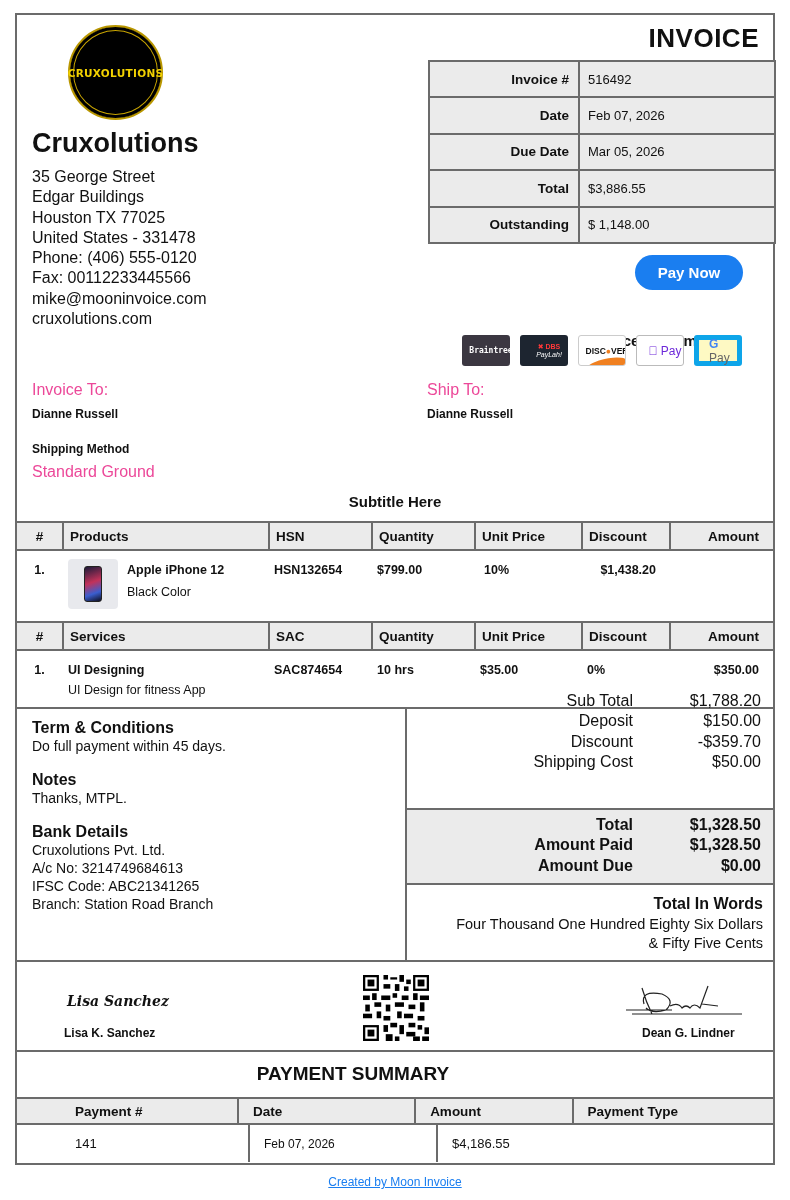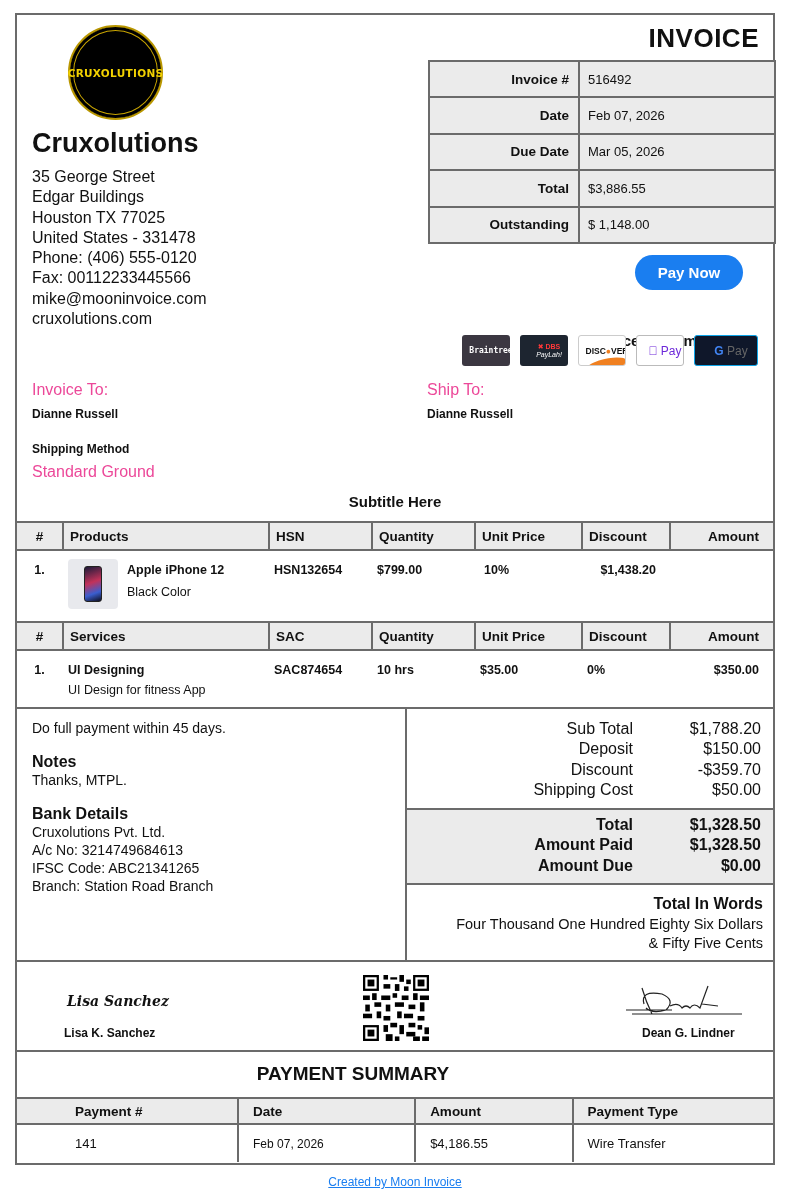--- a/index.html
+++ b/index.html
@@ -25,21 +25,21 @@
   .pay-now { left: 618px; top: 240px; width: 108px; height: 35px; border-radius: 18px; background: #1a7ef0; color: #fff; font-size: 15px; font-weight: bold; border: none; display:flex; align-items:center; justify-content:center; }
   .accept { right: 32px; top: 286px; font-size: 15px; font-weight: bold; margin-top: 31px; }
   .pm { top: 320px; height: 31px; border-radius: 3px; display:flex; align-items:center; justify-content:center; font-size: 10px; padding-left: 10px; }
   .pm-braintree { left: 445px; width: 48px; background: #3b3741; color: #fff; font-family: "DejaVu Sans Mono", monospace; font-size: 8px; font-weight: bold; }
   .pm-dbs { left: 503px; width: 48px; background: #1d2530; color: #fff; flex-direction: column; font-size: 7px; line-height: 8px; }
   .pm-dbs .red { color: #ff3838; font-weight: bold; }
   .pm-discover { left: 561px; width: 48px; background: #fff; border: 1px solid #ccc; font-weight: bold; font-size: 8.5px; color: #111; overflow: hidden; }
   .pm-discover::after { content: ""; position: absolute; right: -6px; bottom: -14px; width: 50px; height: 20px; background: #f08020; border-radius: 50%; transform: rotate(-14deg); }
   .pm-discover .dot { color: #f08020; }
   .pm-apple { left: 619px; width: 48px; background: #fff; border: 1px solid #bbb; font-size: 12px; color: #6d28d9; }
-  .pm-gpay { left: 677px; width: 64px; background: #0f172a; border: 1px solid #0ea5e9; font-size: 12px; color: #666; }
+  .pm-gpay { left: 677px; width: 48px; background: #fef9c3; border: 5px solid #0ea5e9; font-size: 12px; color: #666; }
   .pm-gpay .g { color: #4285f4; font-weight: bold; }
 
   
   .lbl { font-size: 16px; color: #ec4899; }
   .bold16 { font-size: 12px; font-weight: bold; }
   .subtitle { left: 0; width: 756px; top: 478px; text-align: center; font-size: 15px; font-weight: bold; }
 
   
   .tbl { left: 0; width: 756px; }
   .thead { display: flex; height: 30px; background: #ebebeb; border-top: 2px solid #6b6b6b; border-bottom: 2px solid #6b6b6b; }
@@ -206,31 +206,32 @@
 
   <div class="hline" style="top:692px;"></div>
   <div class="vline" style="left:388px;top:692px;height:255px;"></div>
   <div class="abs sumbox-gray" style="left:390px;top:795px;width:366px;height:73px;"></div>
   <div class="abs" style="left:390px;top:793px;width:366px;height:2px;background:#6b6b6b;"></div>
   <div class="abs" style="left:390px;top:868px;width:366px;height:2px;background:#6b6b6b;"></div>
   <div class="hline" style="top:945px;"></div>
   <div class="hline" style="top:1035px;"></div>
 
   <div class="abs" style="left:15px;top:704px;width:360px;">
+    <div class="sec-h">Term &amp; Conditions</div>
     <div class="sec-t">Do full payment within 45 days.</div>
     <div class="sec-h" style="margin-top:16px;">Notes</div>
     <div class="sec-t">Thanks, MTPL.</div>
     <div class="sec-h" style="margin-top:16px;">Bank Details</div>
     <div class="sec-t">Cruxolutions Pvt. Ltd.</div>
     <div class="sec-t">A/c No: 3214749684613</div>
     <div class="sec-t">IFSC Code: ABC21341265</div>
     <div class="sec-t">Branch: Station Road Branch</div>
   </div>
 
-  <div class="abs" style="left:390px;top:704px;width:366px;padding-right:12px;">
+  <div class="abs" style="left:390px;top:676px;width:366px;padding-right:12px;">
     <div class="sumrow">
         <span class="k">Sub Total</span>
         <span class="v">$1,788.20</span>
       </div>
     <div class="sumrow">
         <span class="k">Deposit</span>
         <span class="v">$150.00</span>
       </div>
     <div class="sumrow">
         <span class="k">Discount</span>
@@ -326,18 +327,17 @@
     <div class="ps-head">
       <div class="p0">Payment #</div>
       <div class="p1">Date</div>
       <div class="p2">Amount</div>
       <div class="p3">Payment Type</div>
     </div>
     <div class="ps-row">
       <div class="p0">141</div>
       <div class="p1" style="font-size:12px;">Feb 07, 2026</div>
       <div class="p2">$4,186.55</div>
-      <div class="p3">Wire Transfer</div>
     </div>
   </div>
 </div>
 
 <a class="footer-link">Created by Moon Invoice</a>
 
 </body></html>

